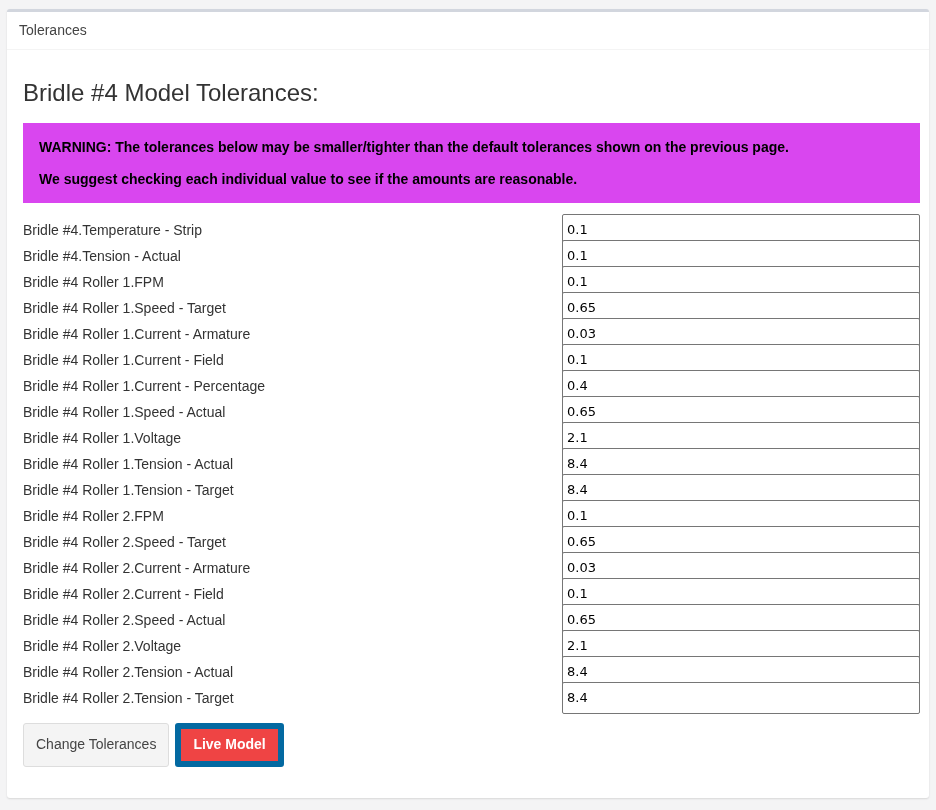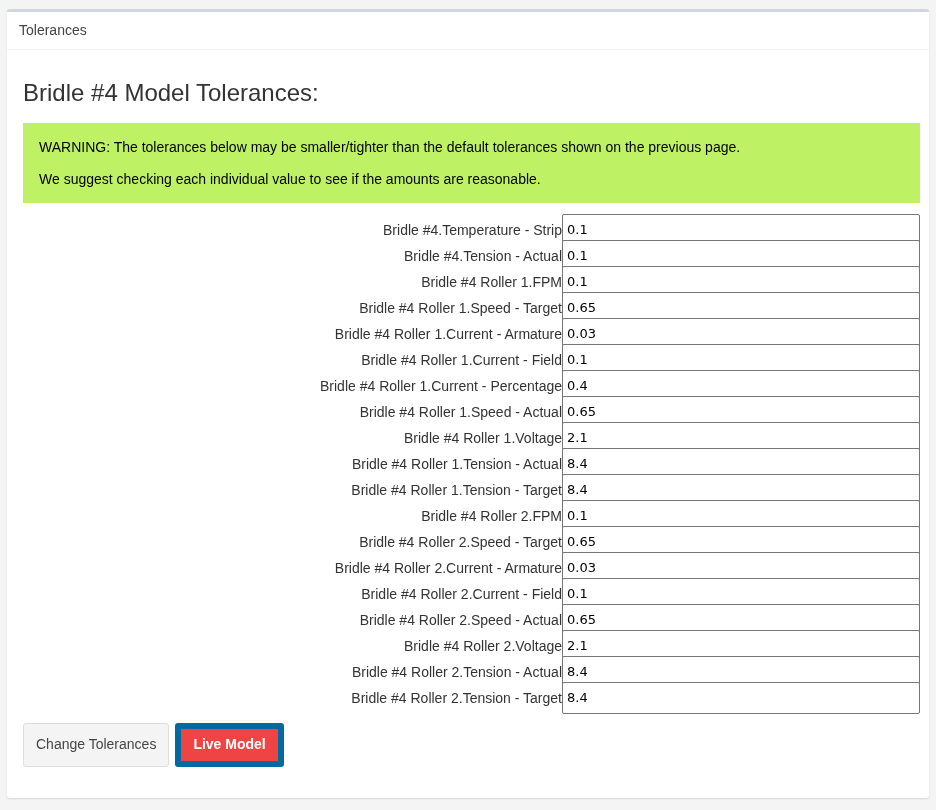--- a/index.html
+++ b/index.html
@@ -32,39 +32,38 @@
   }
   .page-title {
     margin: 29px 0 15px 7px;
     font-size: 24px;
     font-weight: 400;
     color: #333333;
     line-height: 1.2;
   }
   .warning-banner {
     margin-left: 7px;
-    background: #bef264;
+    background: #d946ef;
     color: #000000;
     padding: 16px 16px;
     font-size: 14px;
-    font-weight: normal;
+    font-weight: bold;
   }
   .warning-banner p + p { margin-top: 16px; }
   .rows { margin: 14px 0 0 7px; }
   .tol-row {
     display: flex;
     align-items: center;
     height: 26px;
   }
   .tol-label {
     flex: 1;
     font-size: 14px;
     color: #333333;
     line-height: 1;
-    text-align: right;
   }
   .tol-input {
     width: 358px;
     height: 32px;
     border: 1px solid #767676;
     border-radius: 2px;
     background: #ffffff;
     font-family: "DejaVu Sans", sans-serif;
     font-size: 13px;
     color: #000000;

